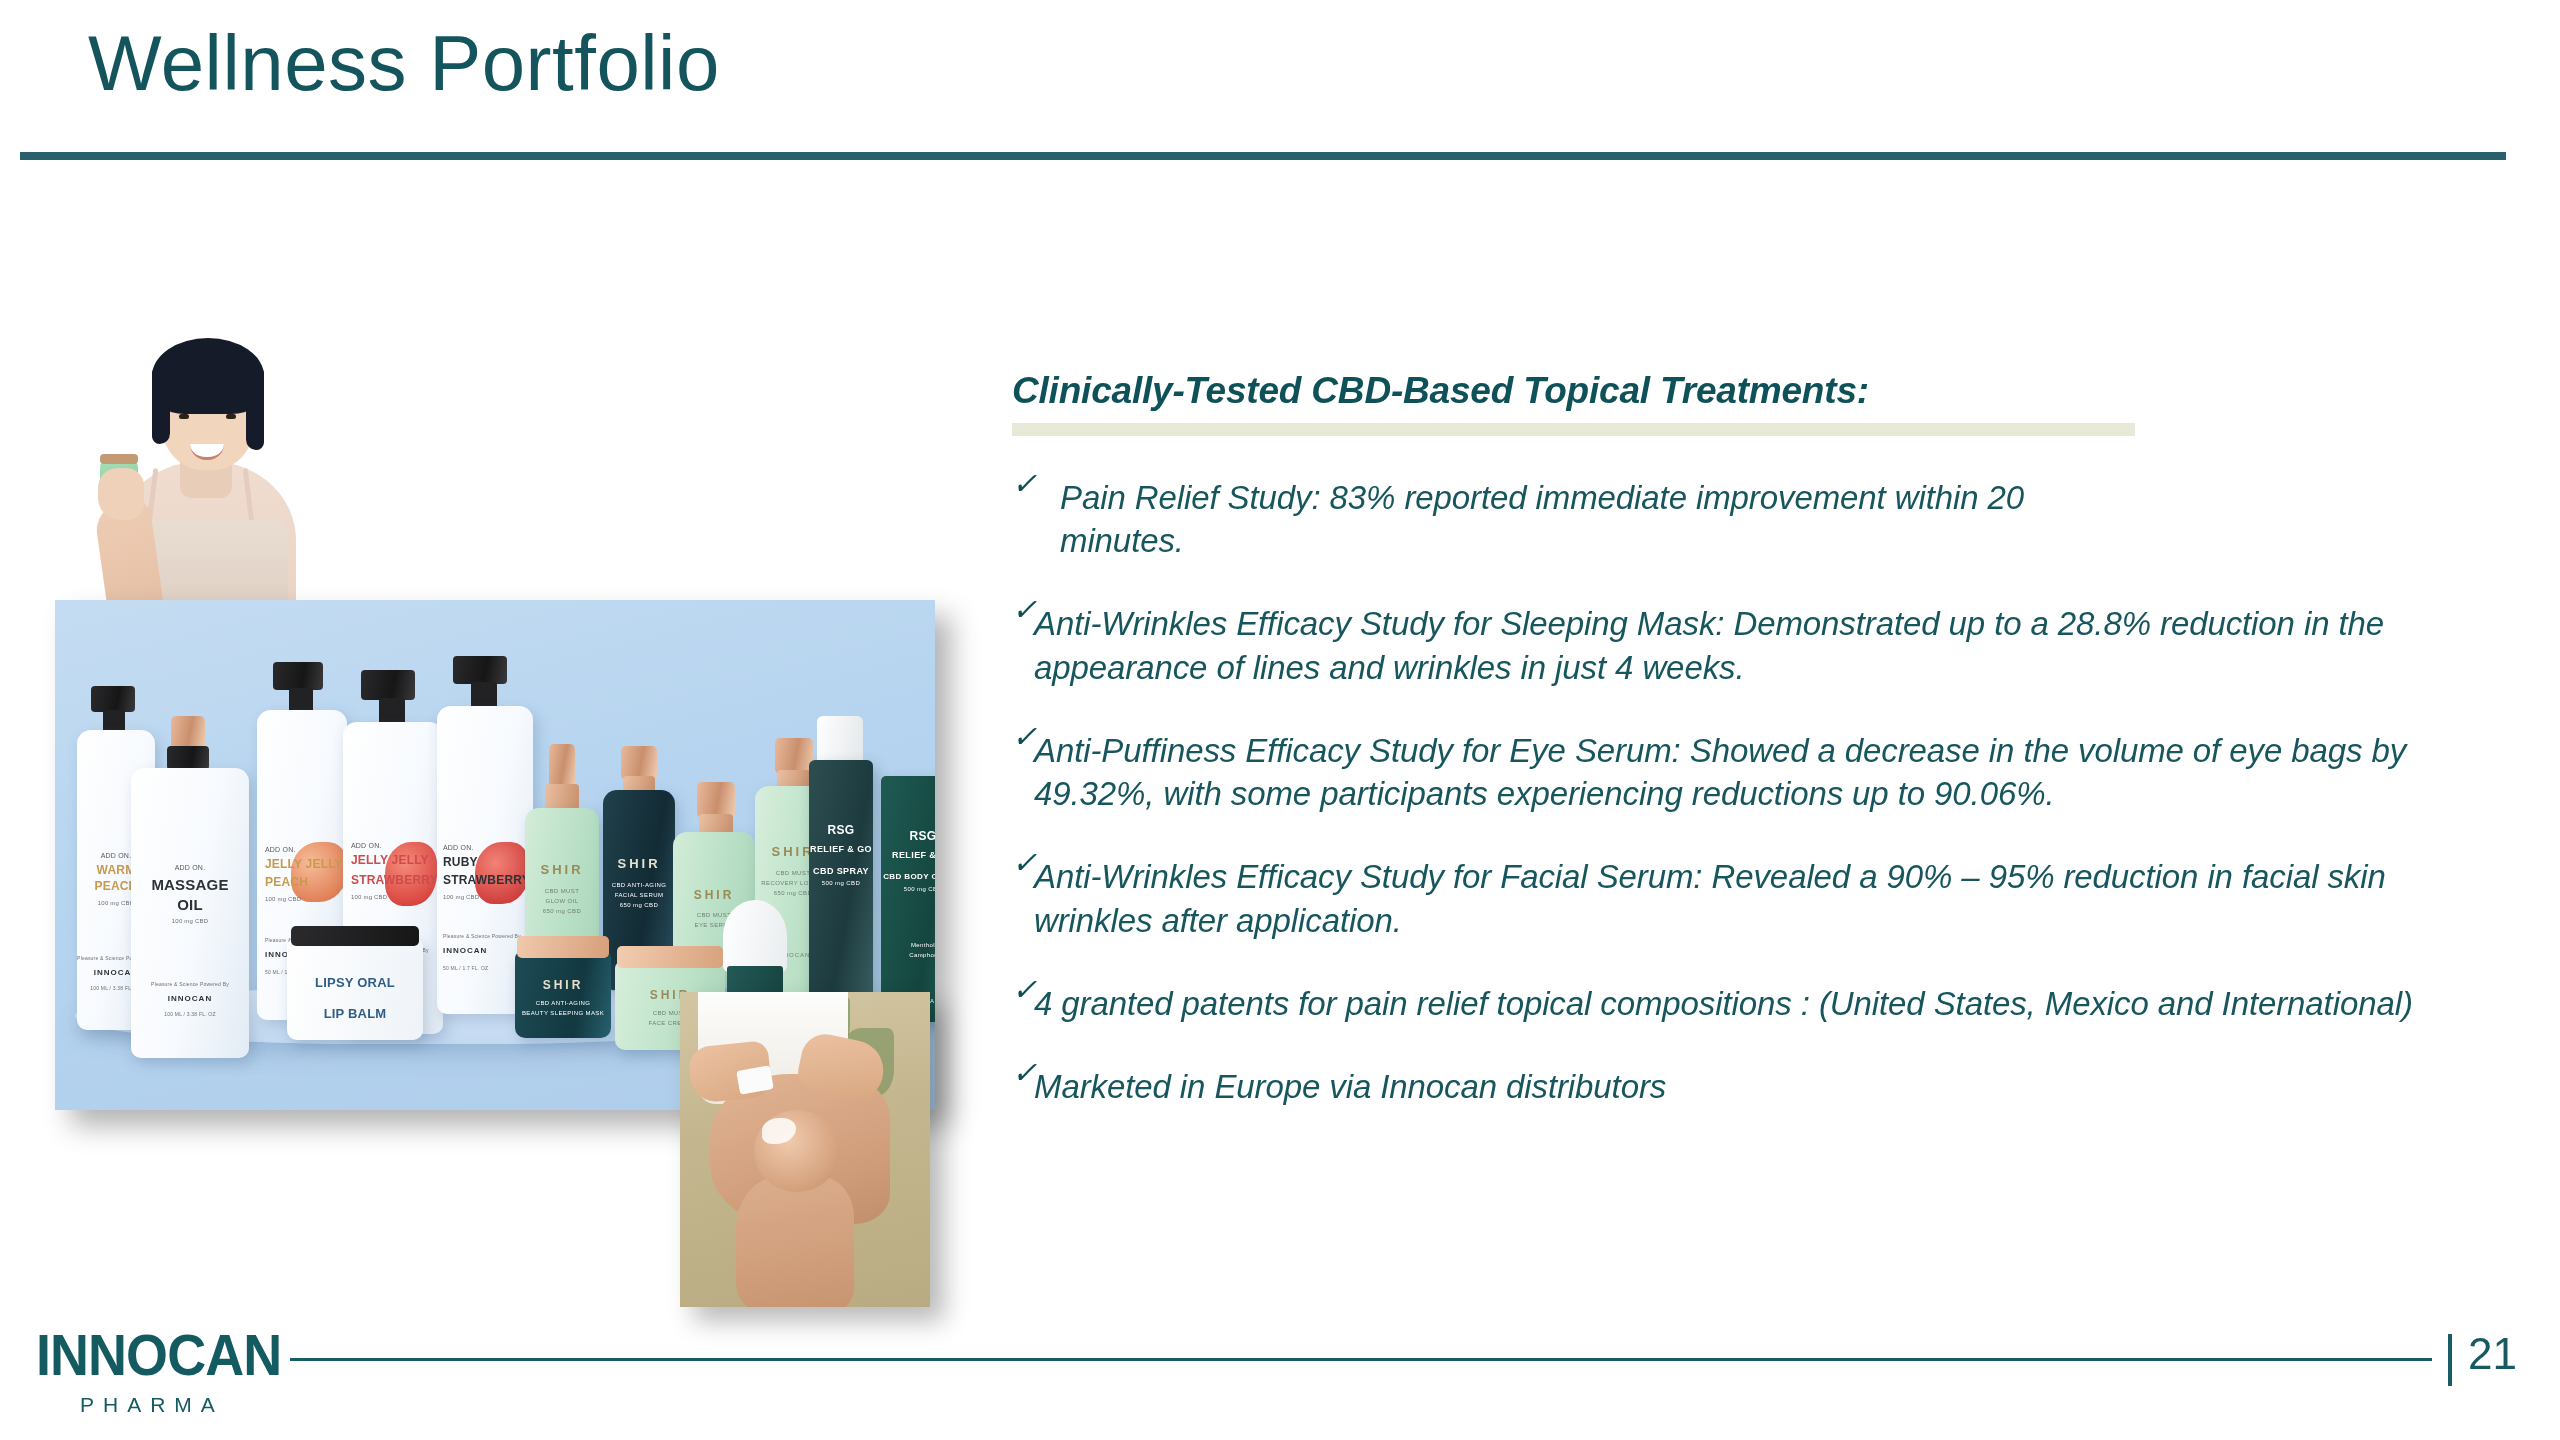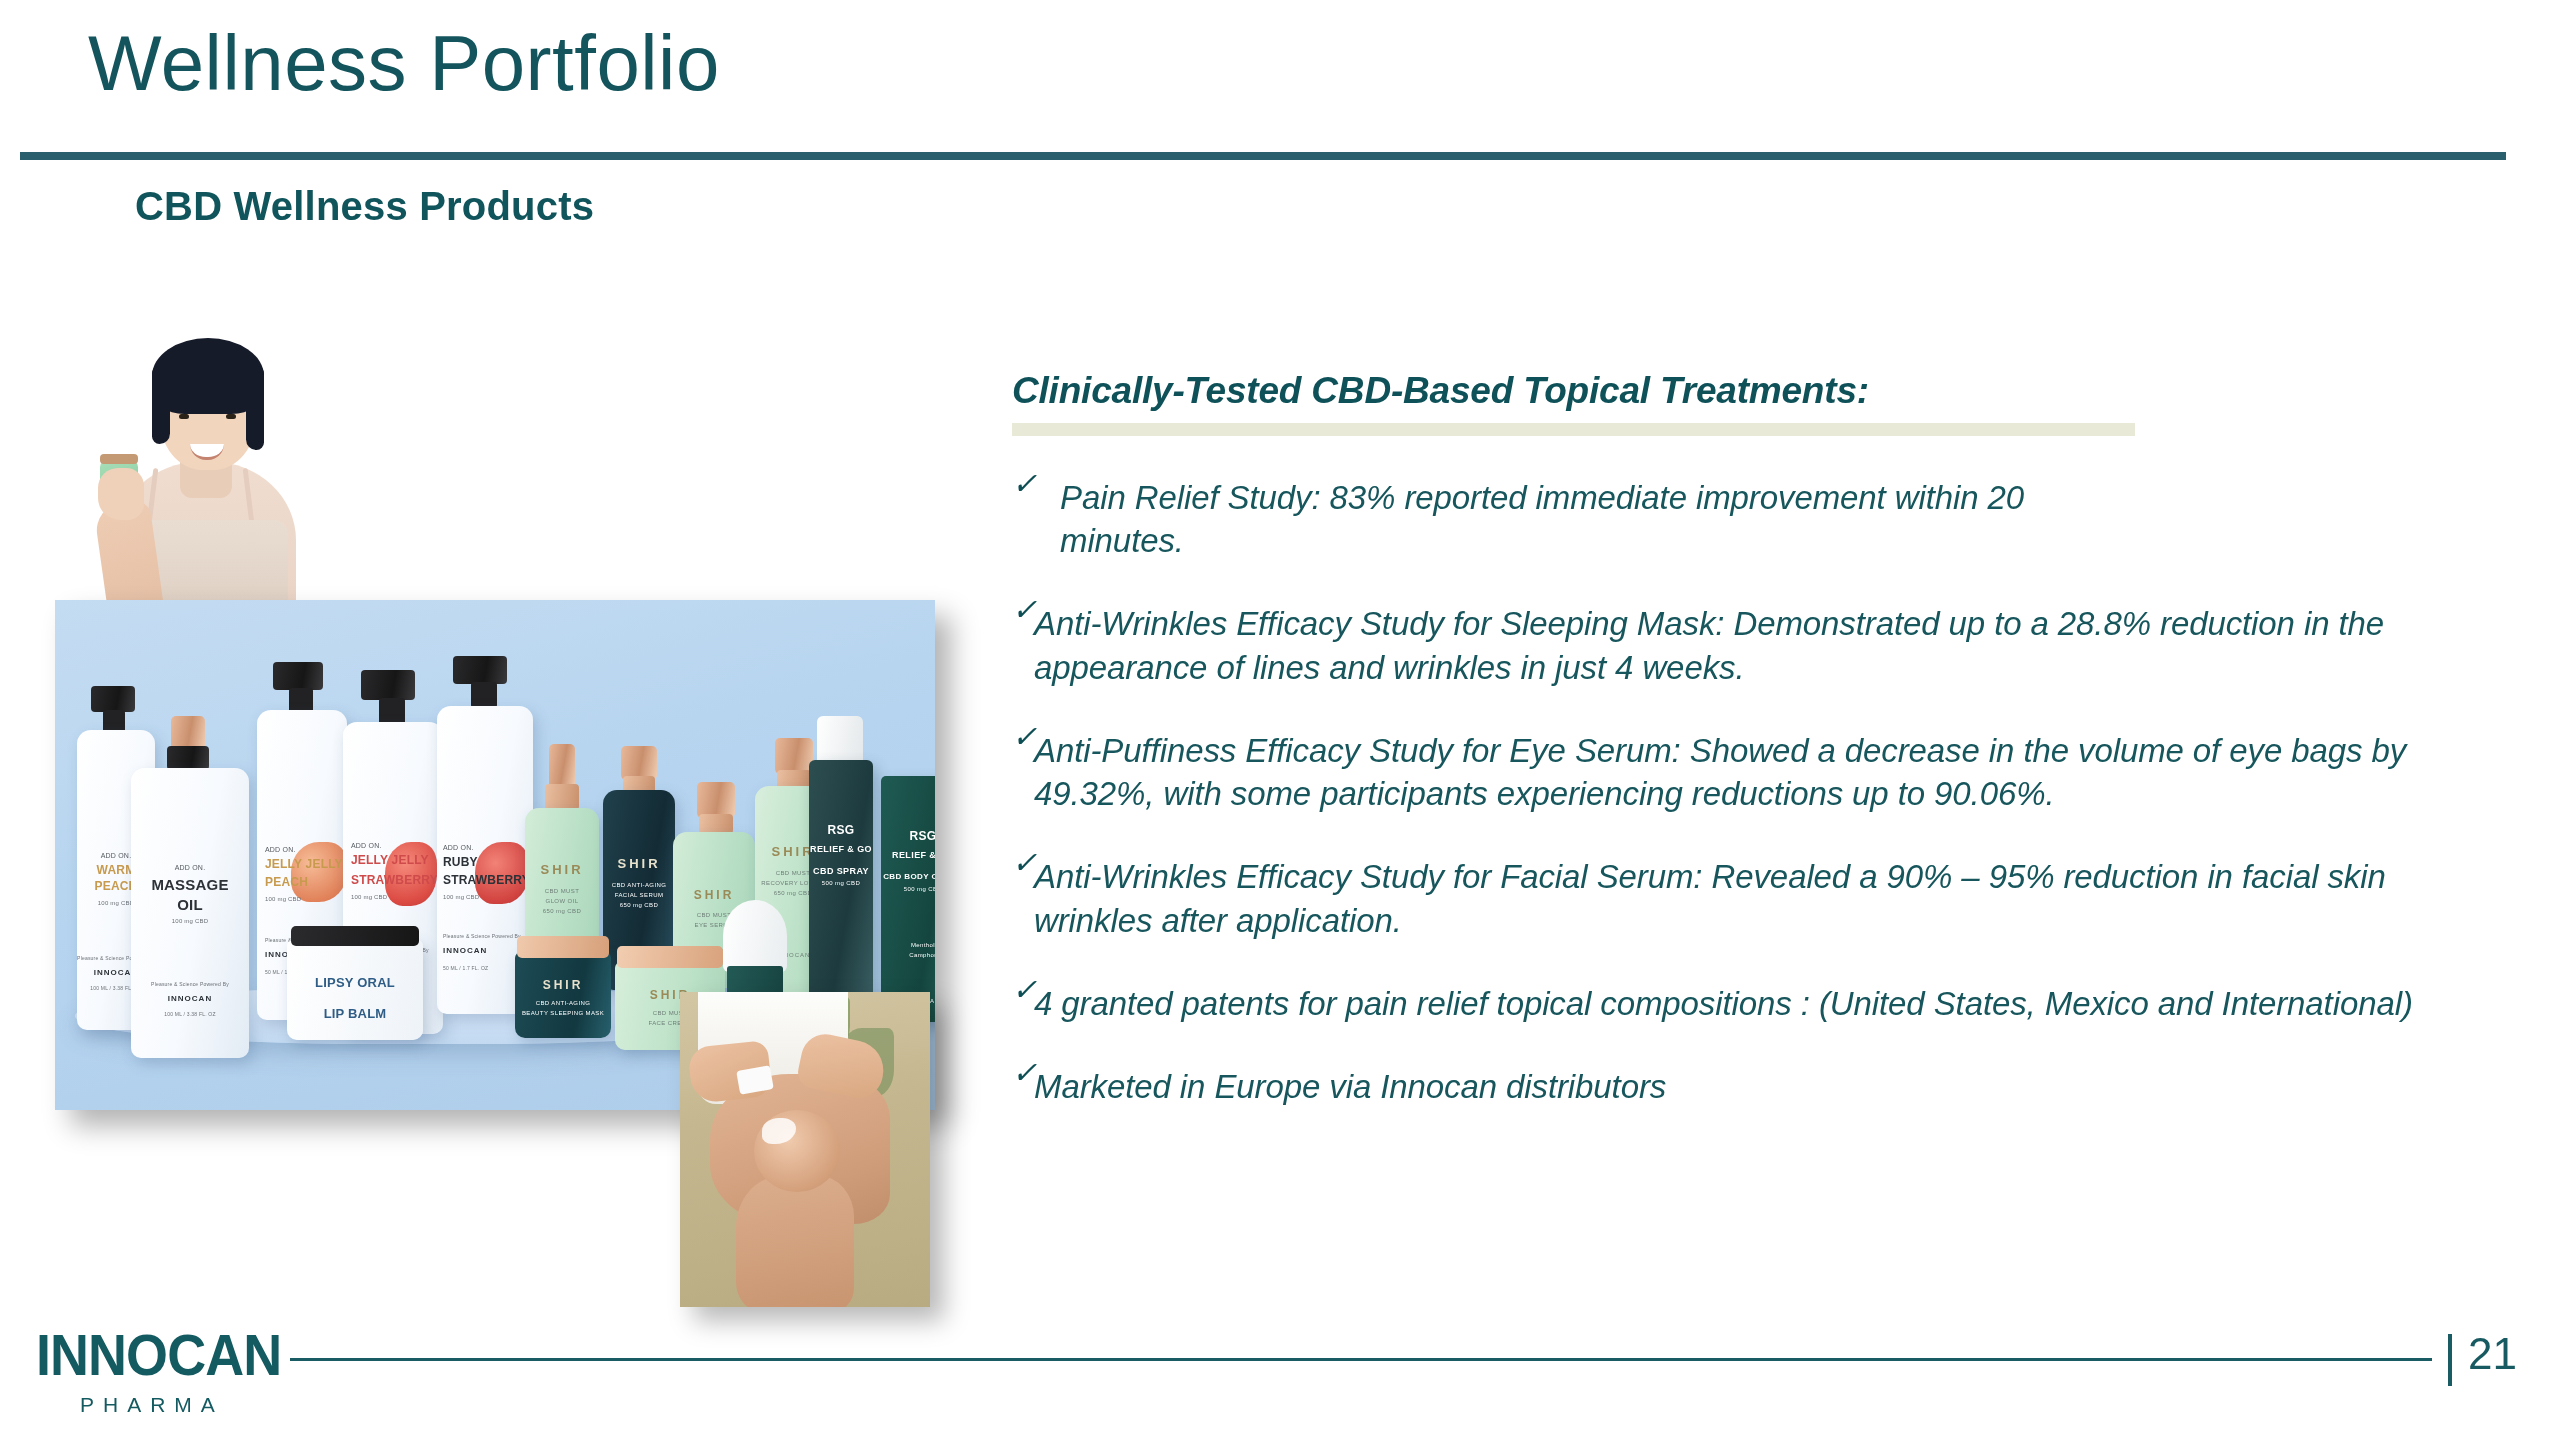--- a/index.html
+++ b/index.html
@@ -537,21 +537,20 @@
     font-weight: 400;
   }
 </style>
 </head>
 <body>
 
 <div class="slide">
 
   <div id="slide-title">Wellness Portfolio</div>
   <div id="title-rule"></div>
-  <div id="slide-subtitle">CBD Wellness Products</div>
 
   <div id="left-visuals">
 
     <div id="woman-photo">
       <div class="wp-bg"></div>
       <div class="wp-body"></div>
       <div class="wp-strapL"></div>
       <div class="wp-strapR"></div>
       <div class="wp-top"></div>
       <div class="wp-neck"></div>

